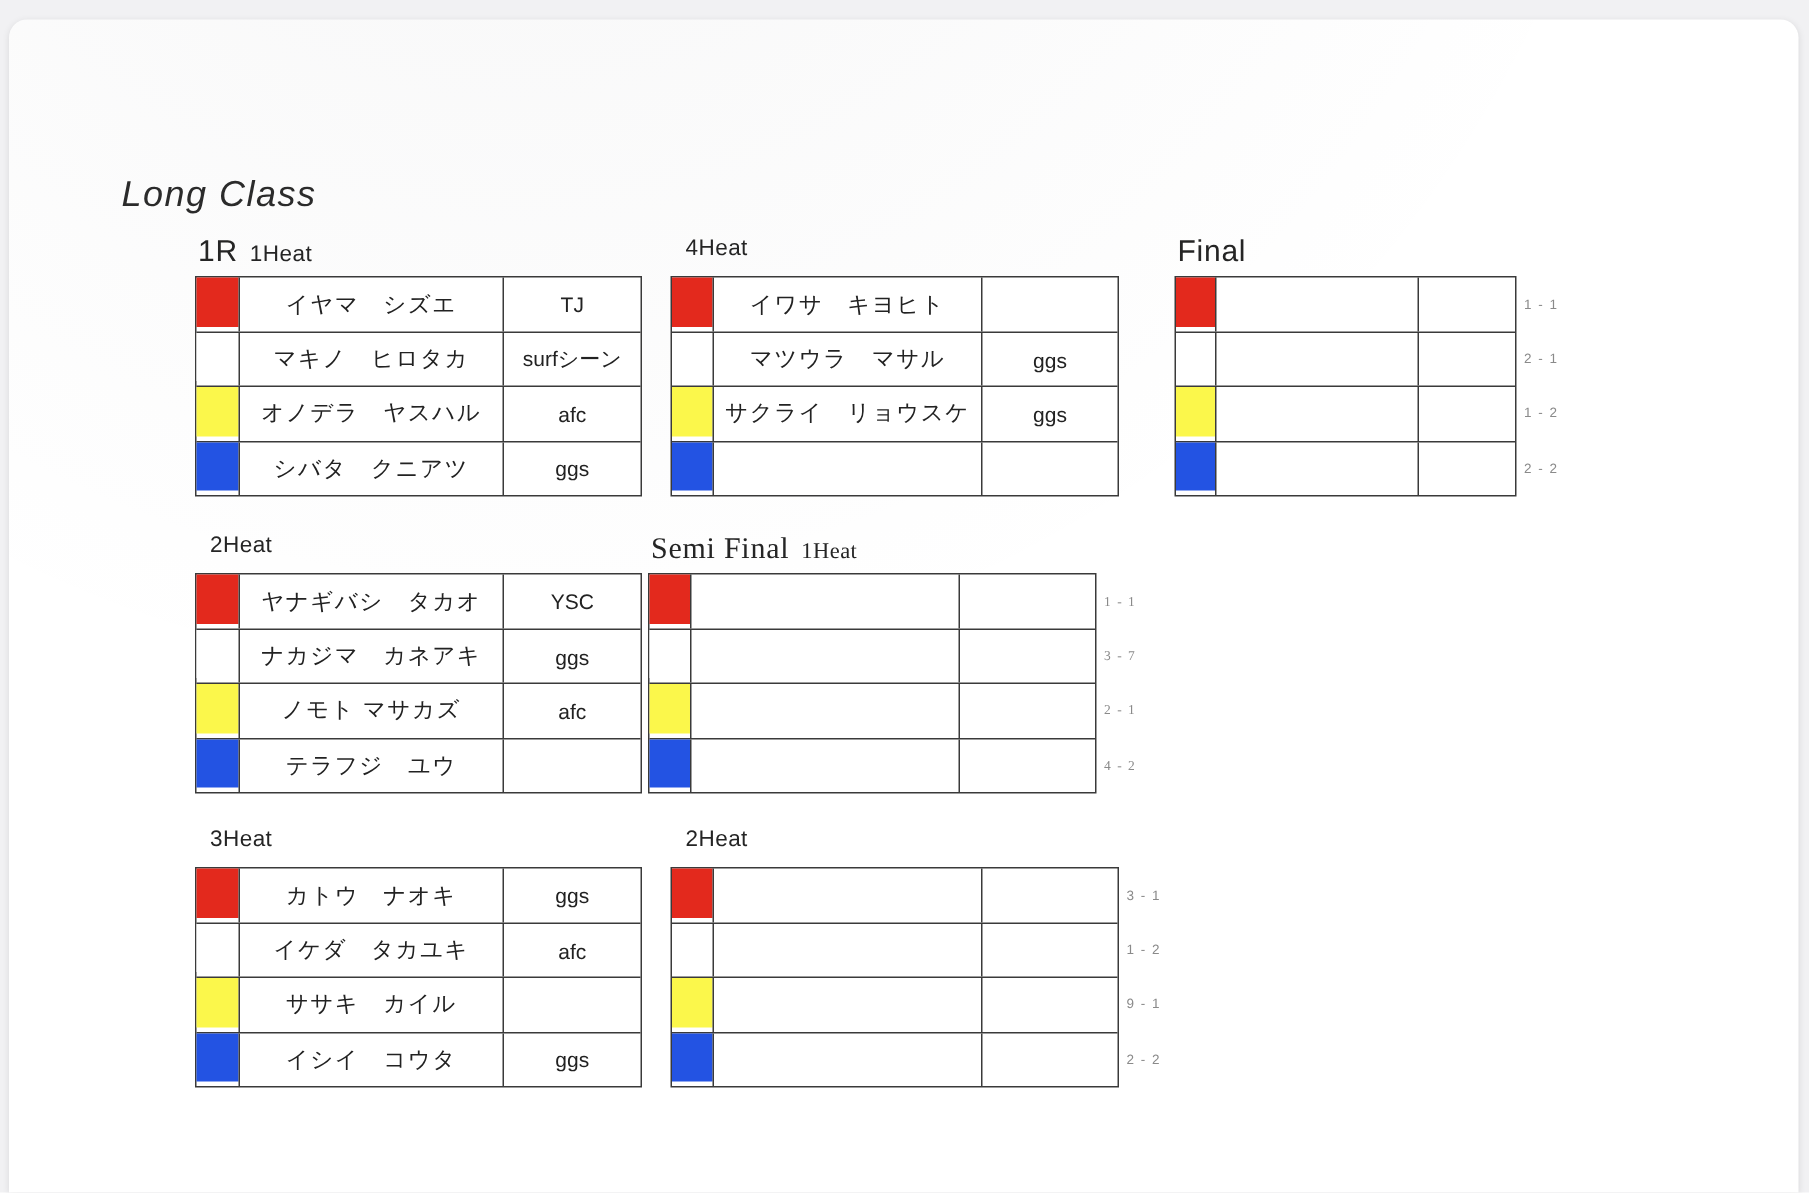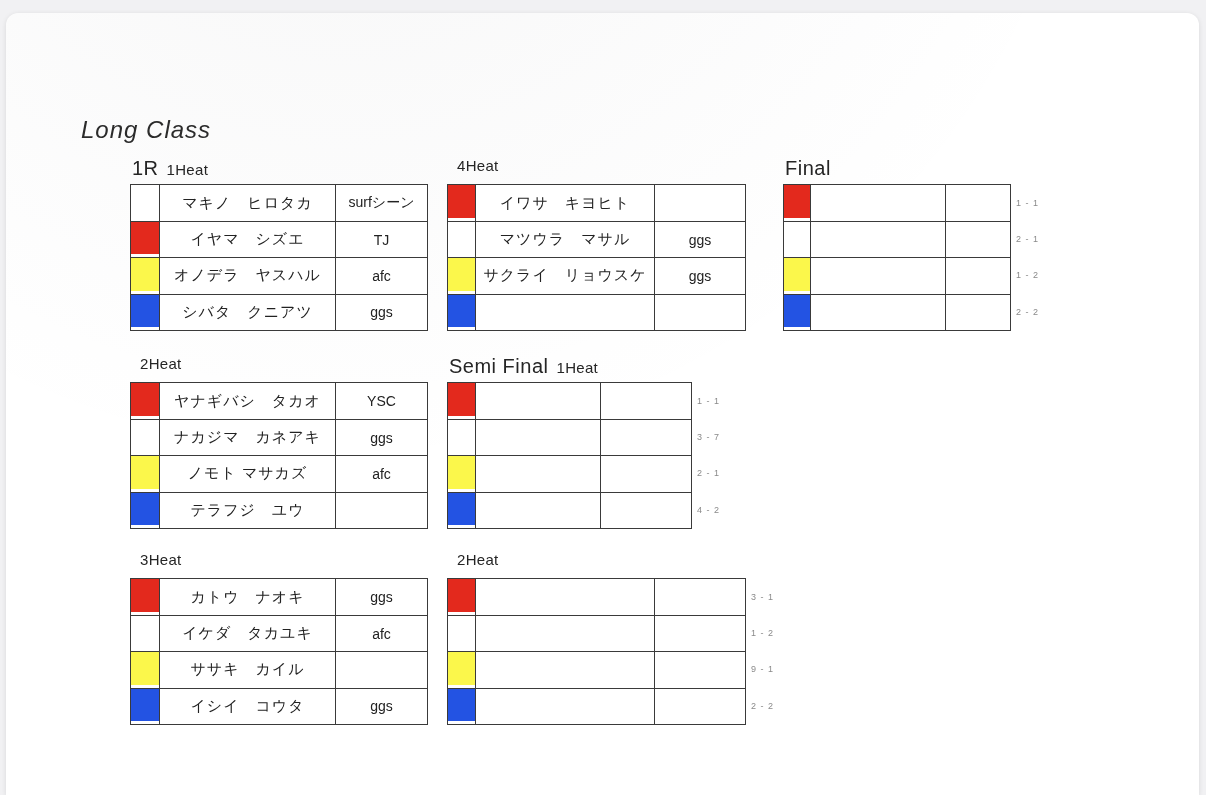--- a/index.html
+++ b/index.html
@@ -22,21 +22,21 @@
   }
   .title{
     position:absolute;left:75px;top:103px;margin:0;
     font-size:24px;font-weight:normal;color:#2b2b2b;letter-spacing:1px;font-style:italic;
   }
   .tbl{position:absolute;}
   .t1{left:124px;top:144px;width:298px;--w0:28px;--w2:92px;}
   .t2{left:124px;top:342px;width:298px;--w0:28px;--w2:92px;}
   .t3{left:124px;top:538px;width:298px;--w0:28px;--w2:92px;}
   .t4{left:441px;top:144px;width:299px;--w0:27px;--w2:91px;}
-  .t5{left:441px;top:342px;width:245px;--w0:27px;--w2:91px;}
+  .t5{left:426px;top:342px;width:299px;font-family:Liberation Serif, serif;--w0:27px;--w2:91px;}
   .t6{left:441px;top:538px;width:299px;--w0:27px;--w2:91px;}
   .t7{left:777px;top:144px;width:228px;--w0:26px;--w2:65px;}
   .hdr{
     height:27px;display:flex;align-items:baseline;gap:8px;
     padding-left:2px;color:#252525;
   }
   .round{font-size:20px;letter-spacing:0.5px;}
   .heat{font-size:15px;letter-spacing:0.3px;}
   .box{position:relative;border:1.6px solid #3a3a3a;background:#fff;}
   .row{display:flex;height:36.2px;border-top:1.4px solid #3a3a3a;box-sizing:border-box;}
@@ -63,31 +63,31 @@
 
   <section class="tbl t1">
     <div class="hdr">
       <span class="round">1R</span>
       <span class="heat">1Heat</span>
     </div>
     <div class="box">
       <div class="rows">
           <div class="row">
             <div class="cell c0">
+              <div class="swatch" style="background: rgb(227, 41, 29);"></div>
+            </div>
+            <div class="cell c1">イヤマ　シズエ</div>
+            <div class="cell c2">TJ</div>
+          </div>
+          <div class="row">
+            <div class="cell c0">
               <div class="swatch" style="background: rgb(255, 255, 255);"></div>
             </div>
             <div class="cell c1">マキノ　ヒロタカ</div>
             <div class="cell c2">surfシーン</div>
-          </div>
-          <div class="row">
-            <div class="cell c0">
-              <div class="swatch" style="background: rgb(227, 41, 29);"></div>
-            </div>
-            <div class="cell c1">イヤマ　シズエ</div>
-            <div class="cell c2">TJ</div>
           </div>
           <div class="row">
             <div class="cell c0">
               <div class="swatch" style="background: rgb(251, 247, 75);"></div>
             </div>
             <div class="cell c1">オノデラ　ヤスハル</div>
             <div class="cell c2">afc</div>
           </div>
           <div class="row">
             <div class="cell c0">

